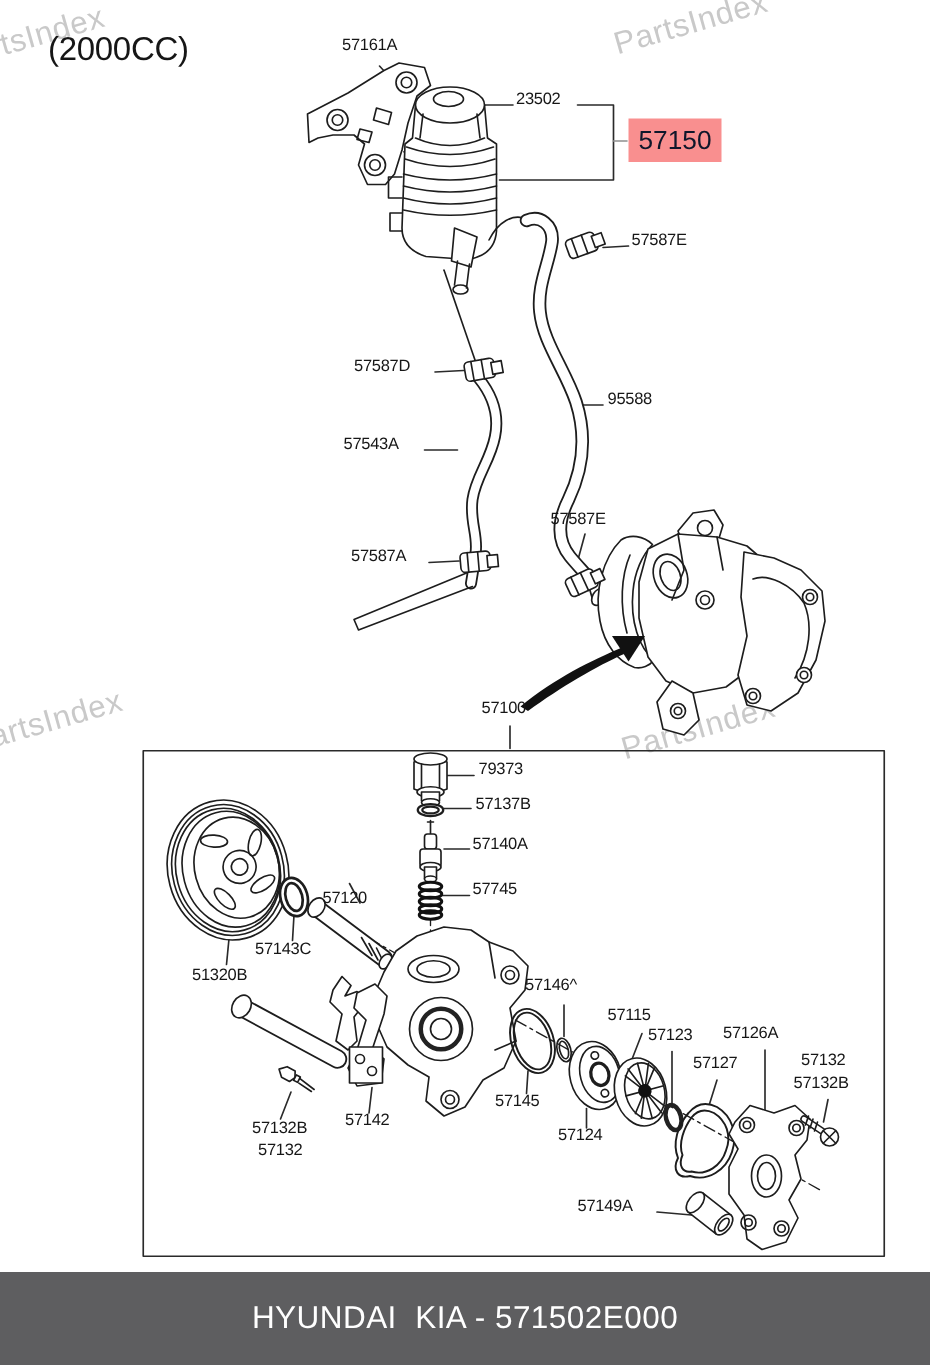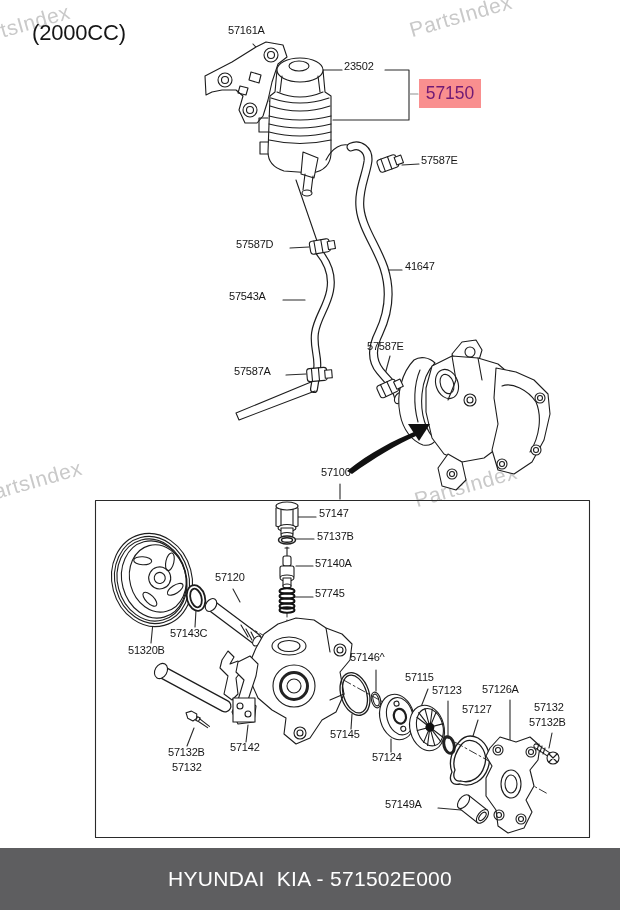--- a/index.html
+++ b/index.html
@@ -313,45 +313,45 @@
       <ellipse cx="12" cy="0" rx="4.5" ry="8"></ellipse>
       <ellipse cx="12" cy="0" rx="2.5" ry="5"></ellipse>
     </g>
   </svg>
 
   <div class="lbl note" style="left:32px;top:9px">(2000CC)</div>
   <div class="lbl" style="left:228px;top:25px">57161A</div>
   <div class="lbl" style="left:344px;top:61px">23502</div>
   <div class="lbl" style="left:421px;top:155px">57587E</div>
   <div class="lbl" style="left:236px;top:239px">57587D</div>
-  <div class="lbl" style="left:405px;top:261px">41647</div>
+  <div class="lbl" style="left:405px;top:261px">95588</div>
   <div class="lbl" style="left:229px;top:291px">57543A</div>
   <div class="lbl" style="left:367px;top:341px">57587E</div>
   <div class="lbl" style="left:234px;top:366px">57587A</div>
   <div class="lbl" style="left:321px;top:467px">57100</div>
-  <div class="lbl" style="left:319px;top:508px">57147</div>
+  <div class="lbl" style="left:319px;top:508px">79373</div>
   <div class="lbl" style="left:317px;top:531px">57137B</div>
   <div class="lbl" style="left:315px;top:558px">57140A</div>
   <div class="lbl" style="left:315px;top:588px">57745</div>
-  <div class="lbl" style="left:215px;top:572px">57120</div>
+  <div class="lbl" style="left:215px;top:594px">57120</div>
   <div class="lbl" style="left:170px;top:628px">57143C</div>
   <div class="lbl" style="left:128px;top:645px">51320B</div>
   <div class="lbl" style="left:350px;top:652px">57146^</div>
   <div class="lbl" style="left:405px;top:672px">57115</div>
   <div class="lbl" style="left:432px;top:685px">57123</div>
   <div class="lbl" style="left:482px;top:684px">57126A</div>
   <div class="lbl" style="left:462px;top:704px">57127</div>
   <div class="lbl" style="left:534px;top:702px">57132</div>
   <div class="lbl" style="left:529px;top:717px">57132B</div>
   <div class="lbl" style="left:330px;top:729px">57145</div>
   <div class="lbl" style="left:372px;top:752px">57124</div>
   <div class="lbl" style="left:230px;top:742px">57142</div>
   <div class="lbl" style="left:168px;top:747px">57132B</div>
   <div class="lbl" style="left:172px;top:762px">57132</div>
   <div class="lbl" style="left:385px;top:799px">57149A</div>
 
-  <div class="hl" style="background: rgb(249, 143, 143); color: #701a75;">57150</div>
+  <div class="hl" style="background: rgb(249, 143, 143); color: #0f172a;">57150</div>
 
   <div class="footer" style="background: rgb(94, 94, 96); color: rgb(255, 255, 255);">
     <span>HYUNDAI  KIA - 571502E000</span>
   </div>
 
 </div>
 
 </body></html>

